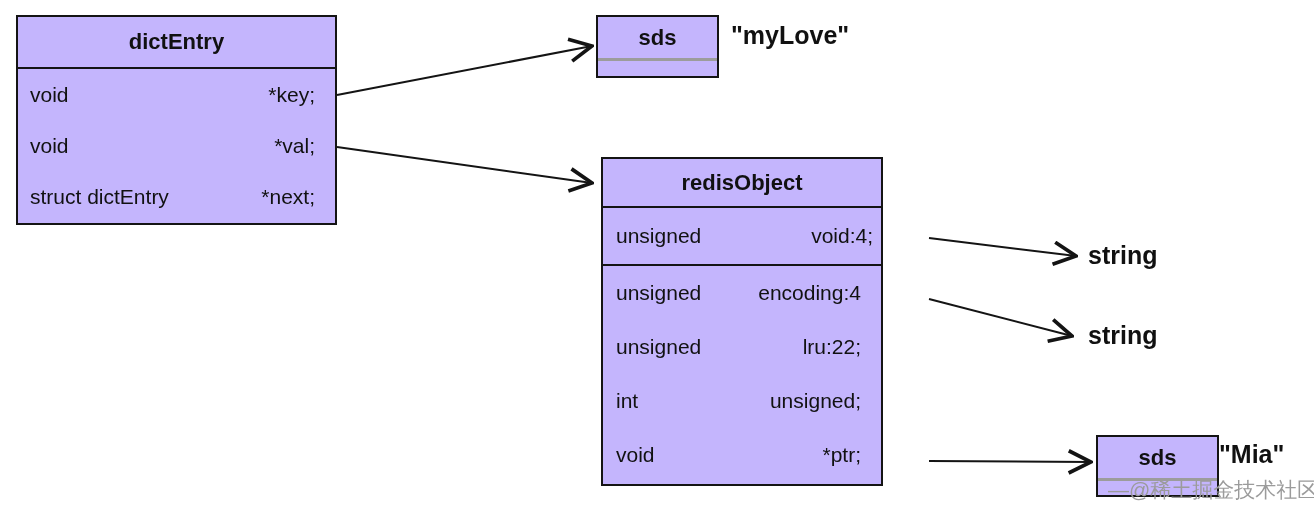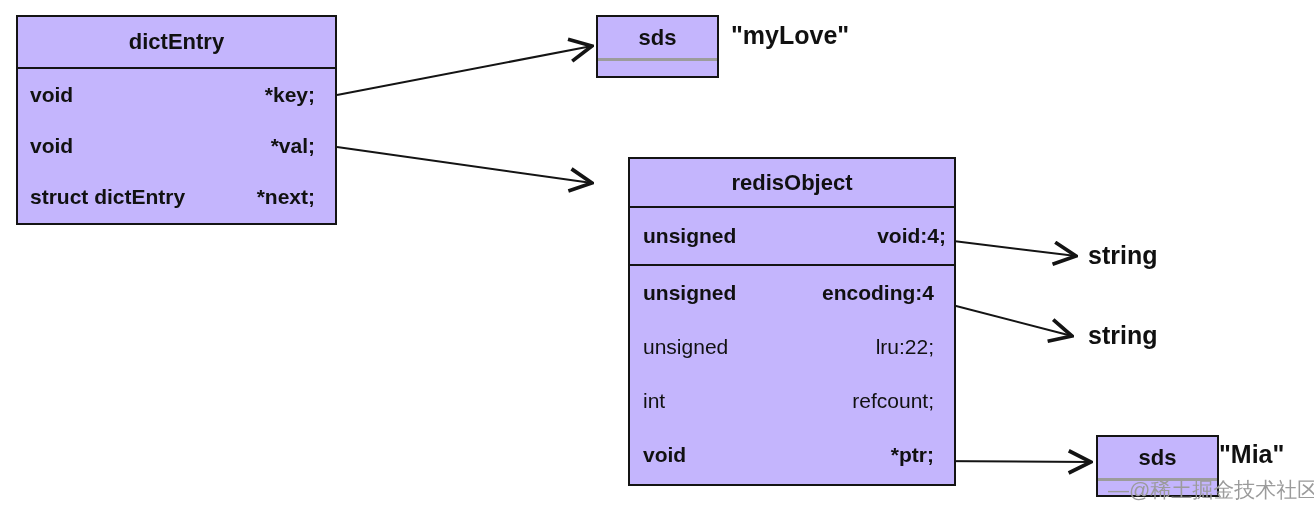--- a/index.html
+++ b/index.html
@@ -42,23 +42,23 @@
   .dict-entry .box-title { height: 52px; border-bottom: 2px solid #141414; }
   .dict-entry .rows { display: flex; flex-direction: column; height: 154px; }
   .struct-row {
     flex: 1;
     display: flex;
     align-items: center;
     justify-content: space-between;
     padding: 0 20px 0 12px;
     font-size: 21px;
   }
-  .struct-row.bold { font-weight: bold; }
+  .struct-row.bold { font-weight: normal; }
   
-  .redis-object { left: 628px; top: 157px; width: 328px; height: 329px; }
+  .redis-object { left: 601px; top: 157px; width: 282px; height: 329px; }
   .redis-object .box-title { height: 49px; border-bottom: 2px solid #141414; }
   .redis-object .type-row {
     height: 58px;
     border-bottom: 2px solid #141414;
     box-sizing: border-box;
     padding: 0 8px 0 13px;
   }
   .redis-object .type-row, .redis-object .section .struct-row { padding-left: 13px; }
   .redis-object .type-row { display: flex; align-items: center; justify-content: space-between; font-size: 21px; }
   .redis-object .section { display: flex; flex-direction: column; height: 216px; }
@@ -146,21 +146,21 @@
       <div class="struct-row bold">
         <span>unsigned</span>
         <span>encoding:4</span>
       </div>
       <div class="struct-row">
         <span>unsigned</span>
         <span>lru:22;</span>
       </div>
       <div class="struct-row">
         <span>int</span>
-        <span>refcount;</span>
+        <span>unsigned;</span>
       </div>
       <div class="struct-row bold">
         <span>void</span>
         <span>*ptr;</span>
       </div>
     </div>
   </div>
 
   <div class="string-label string-label-1">string</div>
   <div class="string-label string-label-2">string</div>

